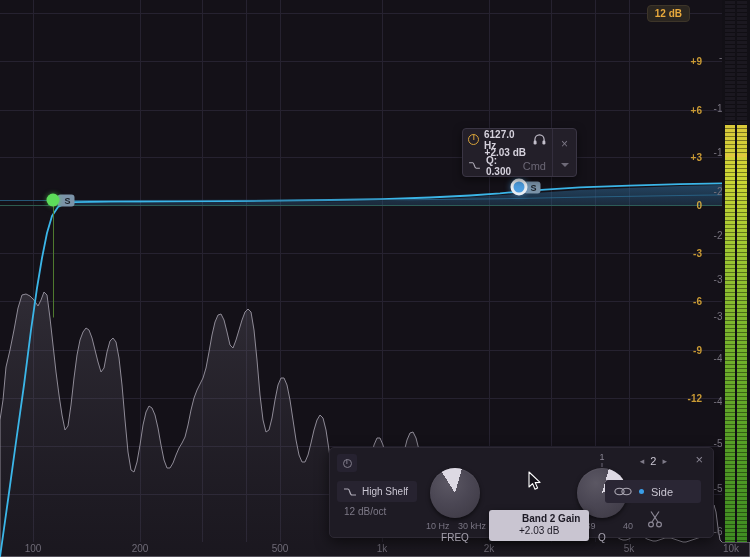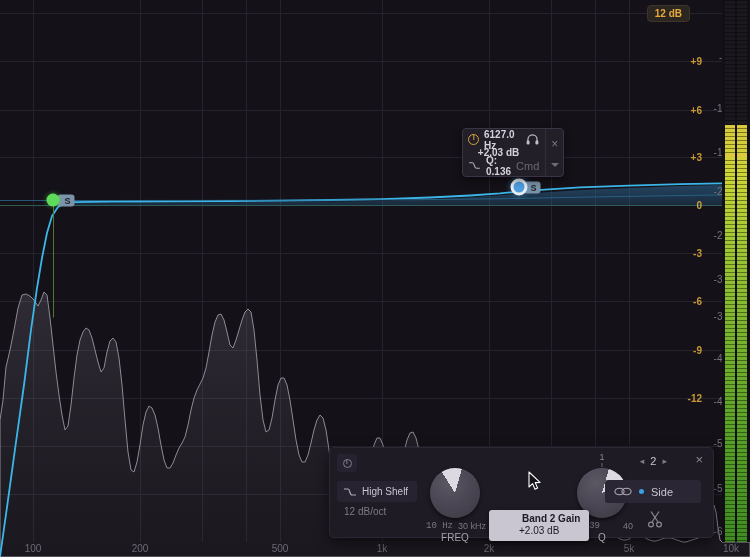--- a/index.html
+++ b/index.html
@@ -107,21 +107,21 @@
   }
   .band-stem {
     position:absolute; left:50%; top:6px;
     width:1px; background:#4f7a2f;
     transform:translateX(-50%);
   }
 
   
   #band-info {
     position:absolute; left:462px; top:128px;
-    width:102px;
+    width:115px;
     background:#231f29; border:1px solid #3a3544;
     border-radius:4px;
     display:flex;
     box-shadow:0 3px 9px rgba(0,0,0,0.5);
   }
   #band-info-main { flex:1; padding:4px 6px 4px 5px; }
   .bi-row { display:flex; align-items:center; gap:5px; height:13px; }
   .bi-row.r2 { justify-content:flex-end; padding-right:20px;}
   .bi-val { font-size:10px; color:#d5d1dc; font-weight:bold; }
   .bi-cmd { font-size:11px; color:#6b6775; }
@@ -200,21 +200,21 @@
     background:radial-gradient(circle at 40% 32%, #e3b73e 0%, #d2a32f 50%, #b88a22 100%);
   }
   .knob-wedge {
     position:absolute; left:0; top:0; right:0; bottom:0;
     border-radius:50%;
   }
   .knob-min, .knob-max {
     position:absolute; font-size:9px; color:#7a7684; top:100%;
     margin-top:3px;
   }
-  .knob-min { left:-4px;font-family:Liberation Mono, monospace; }
+  .knob-min { left:-4px; }
   .knob-max { right:-6px; }
   .knob-name {
     position:absolute; left:50%; transform:translateX(-50%);
     top:100%; margin-top:14px;
     font-size:10px; color:#a5a1ae;
   }
   .knob-top-label {
     position:absolute; left:50%; transform:translateX(-50%);
     bottom:100%; margin-bottom:3px;
     font-size:9px; color:#8b8795;
@@ -436,21 +436,21 @@
         <rect x="10.2" y="7" width="3.2" height="4.4" rx="1.4" fill="#c3bfcb"></rect>
       </svg>
     </div>
     <div class="bi-row r2">
       <span class="bi-val">+2.03 dB</span>
     </div>
     <div class="bi-row">
       <svg class="bi-shelf" viewBox="0 0 14 10">
         <path d="M1 2 H5 C7 2 6.5 8 9 8 H13" fill="none" stroke="#b0acb8" stroke-width="1.2"></path>
       </svg>
-      <span class="bi-val">Q: 0.136</span>
+      <span class="bi-val">Q: 0.300</span>
       <span class="bi-cmd">Cmd</span>
     </div>
   </div>
   <div id="band-info-side">
     <span class="bi-x">×</span>
     <span class="bi-caret"></span>
   </div>
 </div>
 
 <div id="band-panel">

